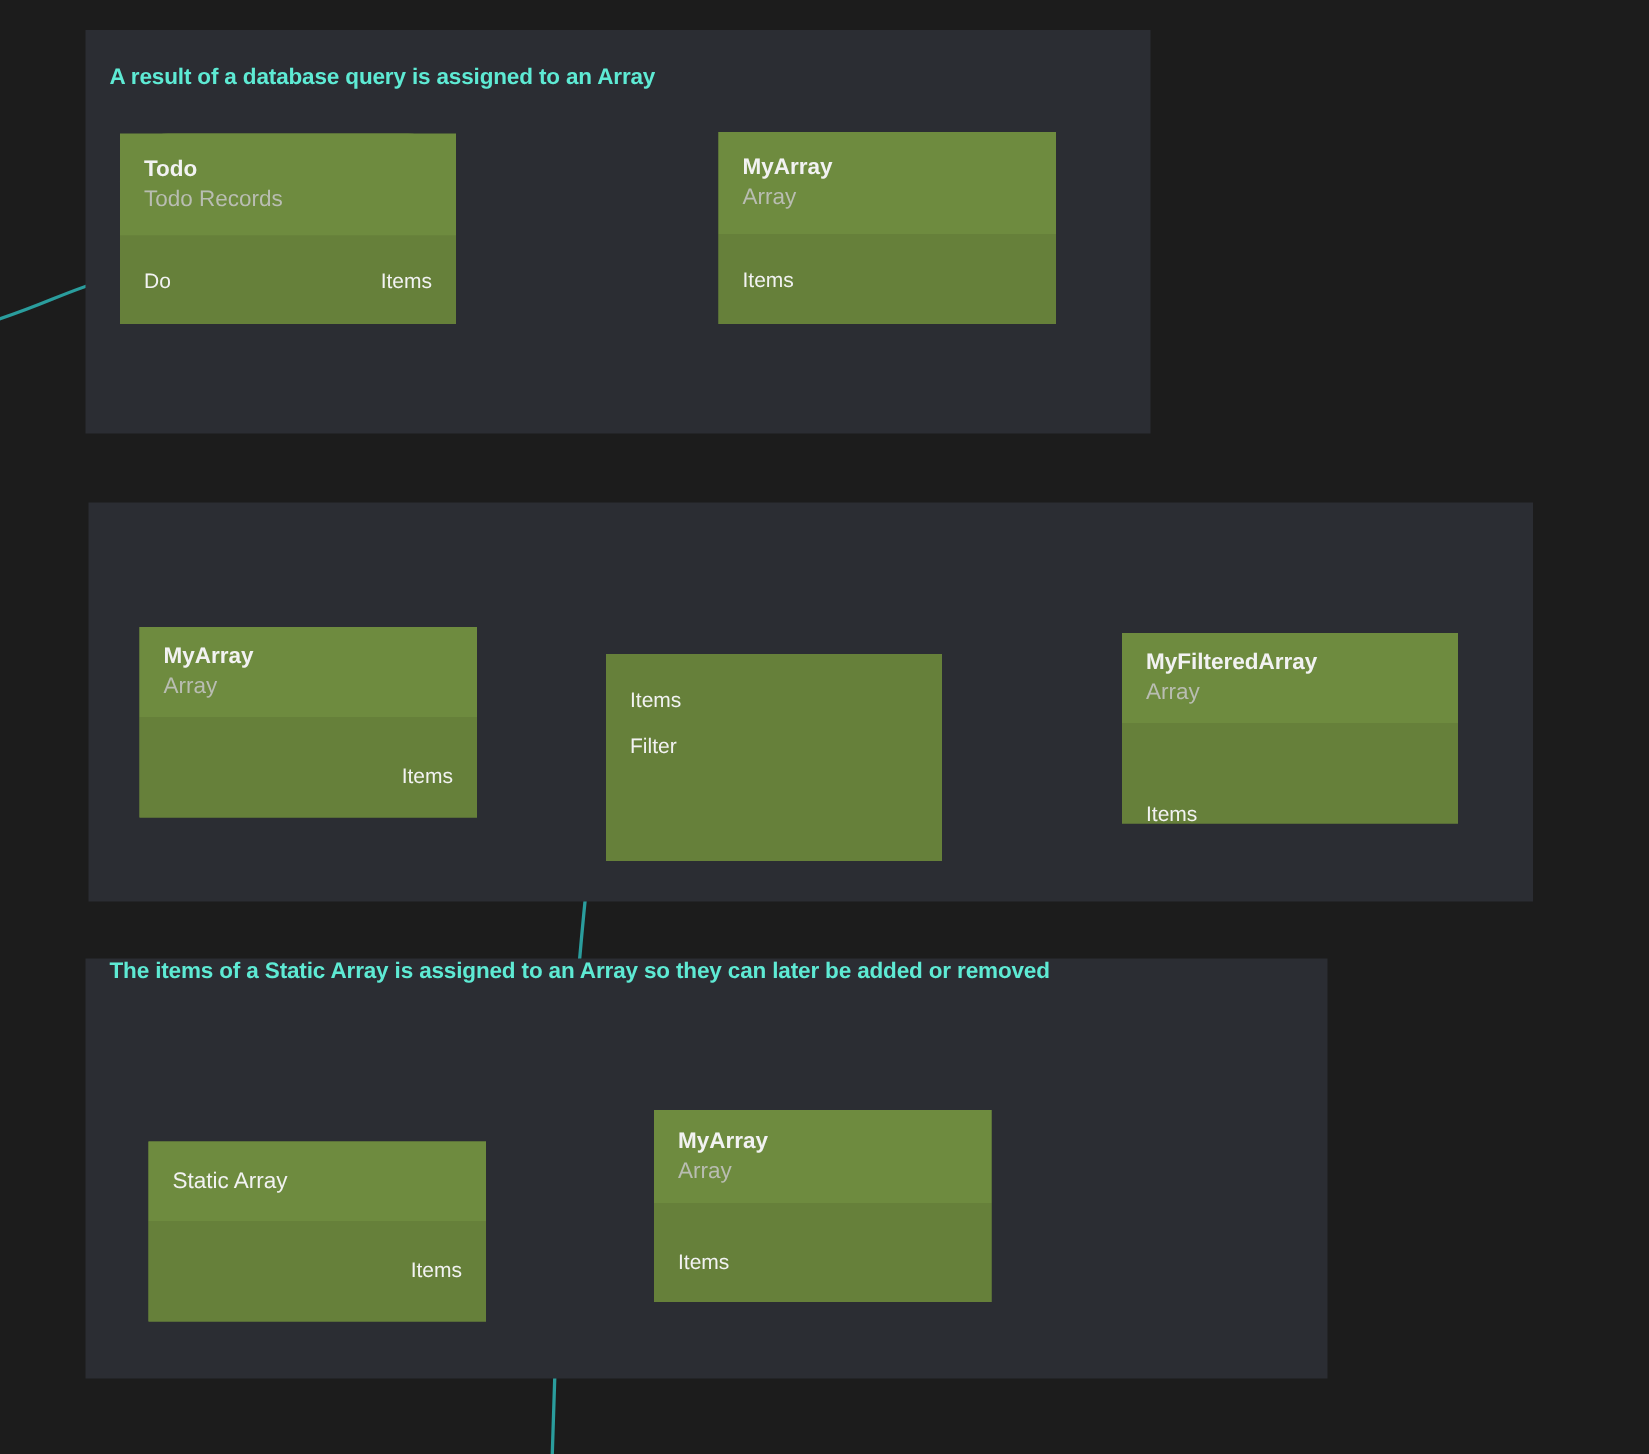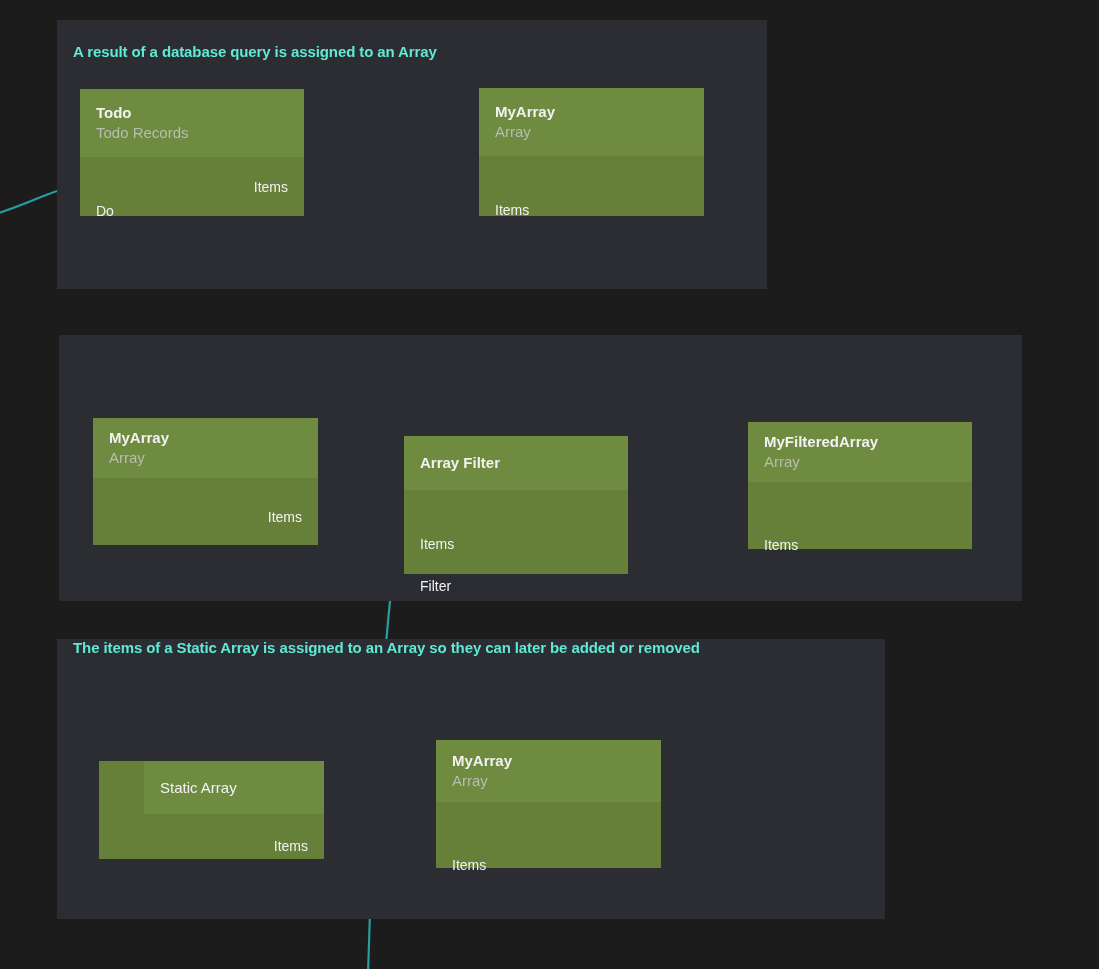--- a/index.html
+++ b/index.html
@@ -76,21 +76,21 @@
     flex: 1 1 auto;
     background: #66803a;
   }
   .port {
     position: absolute;
     color: #f2f2f2;
     font-size: 14px;
     line-height: 16px;
     white-space: nowrap;
   }
-  .port.in  { left: 16px; margin-top: 24px; }
+  .port.in  { left: 16px; }
   .port.out { right: 16px; text-align: right; }
 
   
   #wires {
     position: absolute;
     left: 0; top: 0;
     width: 1099px;
     height: 969px;
     pointer-events: none;
     overflow: visible;
@@ -158,43 +158,40 @@
     <div class="node-header" style="height:60px;">
       <div class="node-title">MyArray</div>
       <div class="node-subtitle">Array</div>
     </div>
     <div class="node-body">
       <div class="port out" style="top:31px;">Items</div>
     </div>
   </div>
 
   <div class="node" style="left:404px; top:436px; width:224px; height:138px;">
-    <div class="node-header" style="height:54px;">
-      <div class="node-title">Array Filter</div>
-    </div>
     <div class="node-body">
       <div class="port in" style="top:22px;">Items</div>
-      <div class="port in" style="top:64px;">Filter</div>
-    </div>
-  </div>
-
-  <div class="node" style="left:748px; top:422px; width:224px; height:127px;">
+      <div class="port in" style="top:53px;">Filter</div>
+    </div>
+  </div>
+
+  <div class="node" style="left:748px; top:422px; width:224px; height:127px;gap:21px;">
     <div class="node-header" style="height:60px;">
       <div class="node-title">MyFilteredArray</div>
       <div class="node-subtitle">Array</div>
     </div>
     <div class="node-body">
       <div class="port in" style="top:31px;">Items</div>
     </div>
   </div>
 
   <div class="panel" style="left:57px; top:639px; width:828px; height:280px;"></div>
   <div class="panel-title" style="left:73px; top:639px;">The items of a Static Array is assigned to an Array so they can later be added or removed</div>
 
-  <div class="node" style="left:99px; top:761px; width:225px; height:98px;padding-left:45px;">
+  <div class="node" style="left:99px; top:761px; width:225px; height:120px;">
     <div class="node-header" style="height:53px;">
       <div class="node-title" style="font-weight:normal;">Static Array</div>
     </div>
     <div class="node-body">
       <div class="port out" style="top:24px;">Items</div>
     </div>
   </div>
 
   <div class="node" style="left:436px; top:740px; width:225px; height:128px;">
     <div class="node-header" style="height:62px;">

